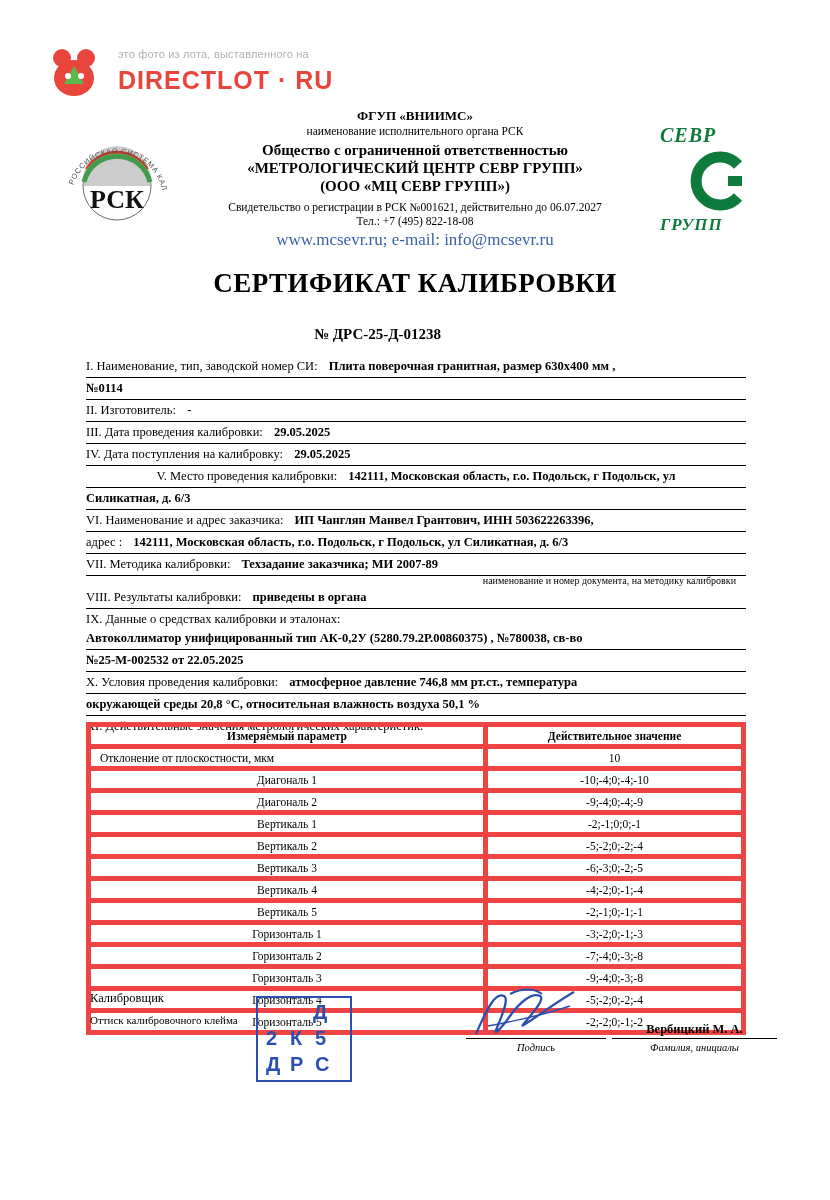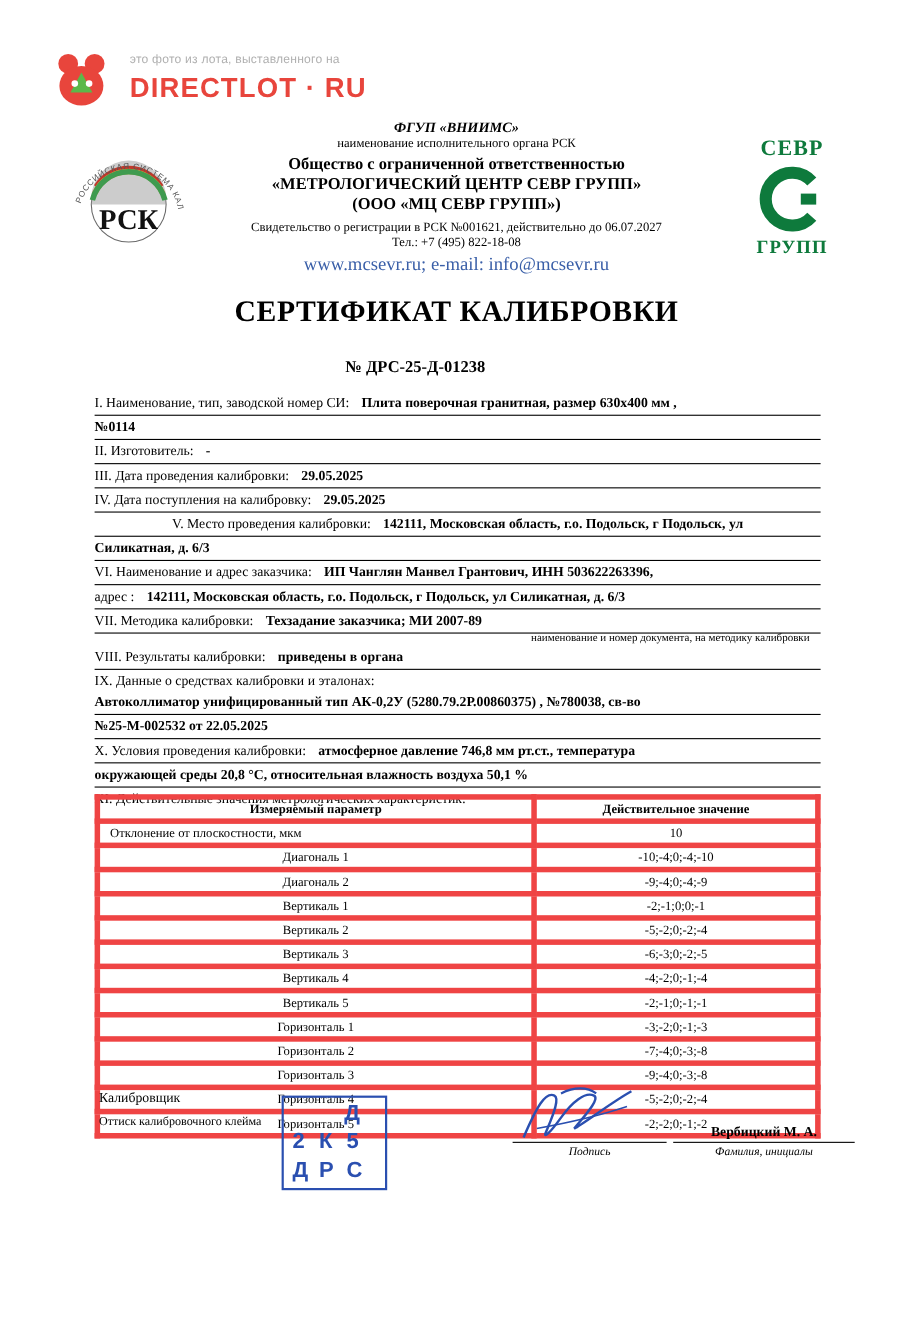--- a/index.html
+++ b/index.html
@@ -59,21 +59,21 @@
   }
 
   
   .hdr-center {
     position: absolute;
     left: 175px;
     top: 92px;
     width: 480px;
     text-align: center;
   }
-  .hdr-line1 { font-size: 13px; font-weight: bold; font-style: italic; }
+  .hdr-line1 { font-size: 13px; font-weight: bold; }
   .hdr-line2 { font-size: 11.5px; margin-top: 1px; }
   .hdr-org1 { font-size: 15px; font-weight: bold; margin-top: 5px; }
   .hdr-org2 { font-size: 15px; font-weight: bold; margin-top: 1px; }
   .hdr-org3 { font-size: 15px; font-weight: bold; margin-top: 1px; }
   .hdr-cert { font-size: 11.5px; margin-top: 6px; }
   .hdr-addr { font-size: 11.5px; margin-top: 2px; }
   .hdr-tel  { font-size: 11.5px; margin-top: 2px; }
   .hdr-web  { font-size: 17px; margin-top: 3px; color: #3a5fa8; }
 
   
@@ -85,21 +85,22 @@
     height: 100px;
   }
 
   
   .sevr-logo {
     position: absolute;
     left: 660px;
     top: 108px;
     width: 120px;
     height: 120px;
-    text-align: center;
+    text-align: left;
+    font-style: italic;
   }
   .sevr-top {
     font-size: 20px;
     font-weight: bold;
     color: #0e7a3c;
     letter-spacing: 1px;
   }
   .sevr-c {
     width: 64px;
     height: 64px;

